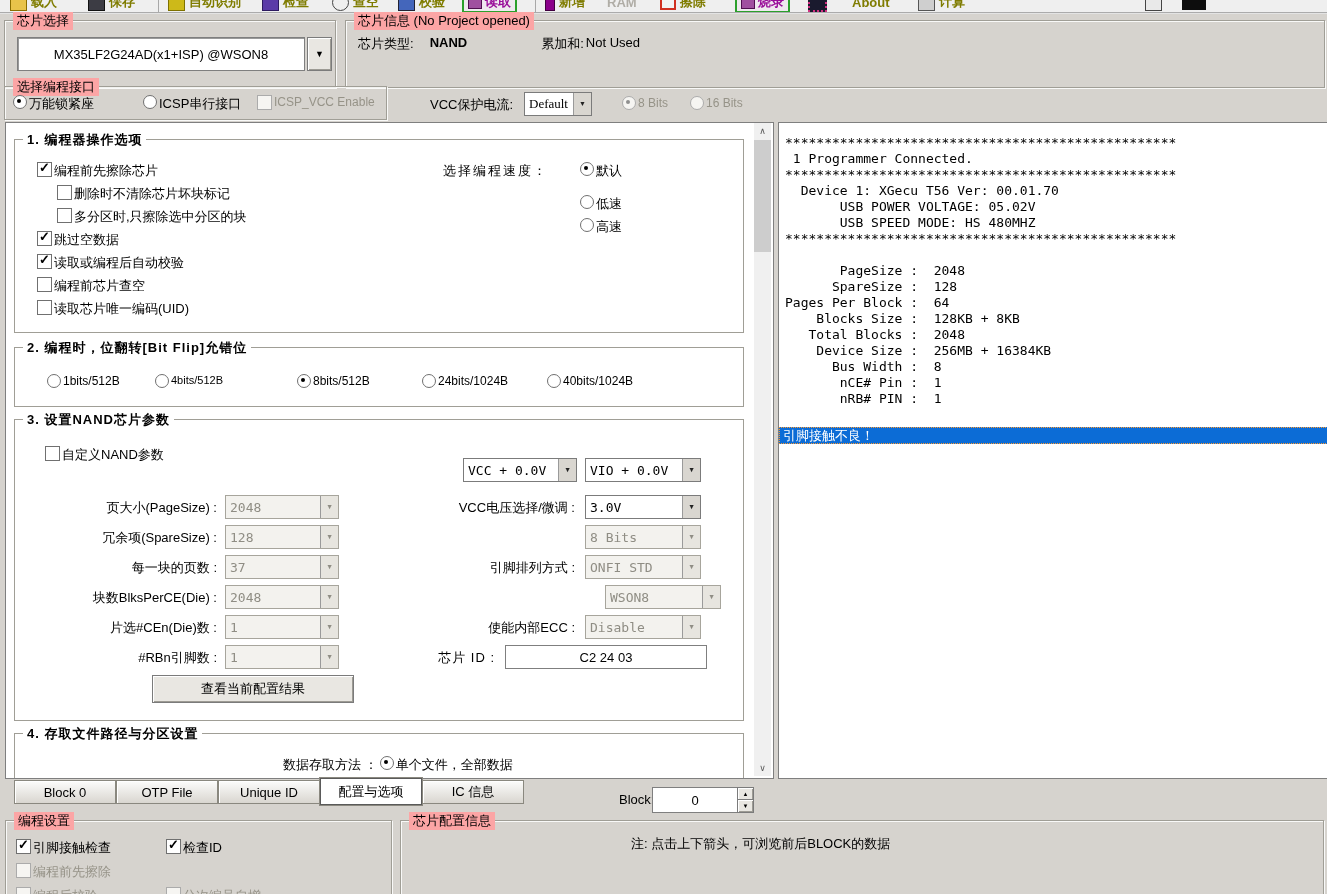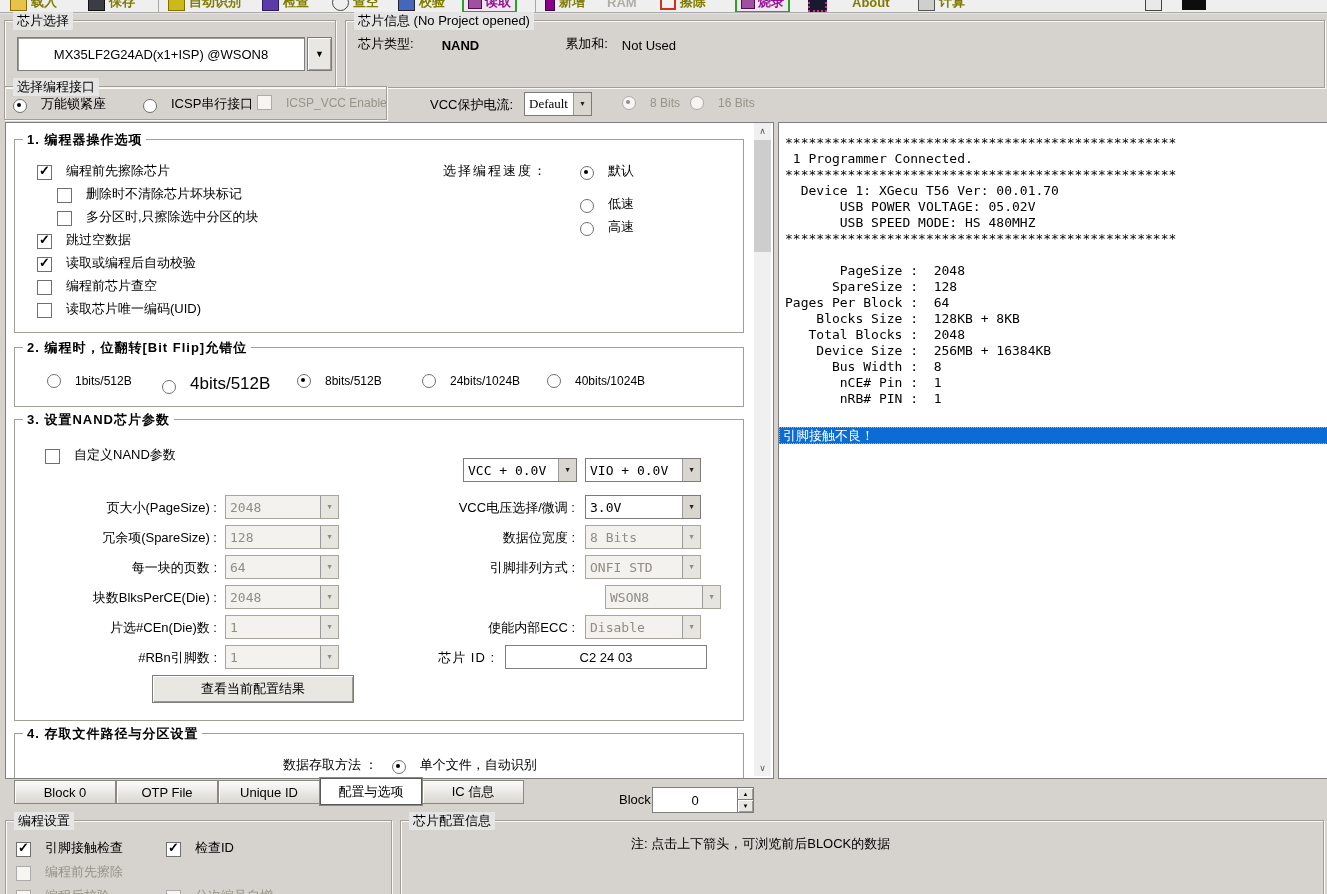--- a/index.html
+++ b/index.html
@@ -13,23 +13,23 @@
   .tbicon{width:15px;height:15px;display:inline-block}
   .tbbox{border:2px solid #2ca02c;background:#efe9ef;padding:0 4px;display:flex;align-items:center;gap:3px}
   .tbbox .lab{color:#9a0f9a}
   .tbsep{position:absolute;top:-8px;width:1px;height:20px;background:#a8a8a8}
   #topline{position:absolute;left:0;top:12px;width:1327px;height:2px;background:linear-gradient(#8f8f8f,#ffffff)}
   
   .gb{position:absolute;border:1px solid #a09e96;box-shadow:1px 1px 0 rgba(255,255,255,.85),inset 1px 1px 0 rgba(255,255,255,.85)}
   .gb>.lg{position:absolute;top:-9px;left:8px;padding:0 4px;white-space:nowrap}
   .gb>.lg.bold{font-weight:bold;letter-spacing:1px}
   .onwhite>.lg{background:#fff}
-  .ongray>.lg{background:#e5e5e5}
+  .ongray>.lg{background:#fca5a5}
   
-  .row{position:absolute;display:flex;align-items:flex-end;gap:14px;white-space:nowrap}
+  .row{position:absolute;display:flex;align-items:flex-start;gap:2px;white-space:nowrap}
   .cb{width:13px;height:13px;background:#fff;border:1px solid #707070;display:inline-block;position:relative;flex:0 0 auto}
   .cb.on::after{content:"✓";position:absolute;left:1px;top:-3px;font-size:13px;font-weight:bold;color:#000}
   .cb.dis{border-color:#ababab;background:#f6f5f2}
   .rb{width:12px;height:12px;background:#fff;border:1px solid #707070;border-radius:50%;display:inline-block;position:relative;flex:0 0 auto}
   .rb.on::after{content:"";position:absolute;left:3px;top:3px;width:4px;height:4px;border-radius:50%;background:#000}
   .rb.dis{border-color:#acacac;background:#f6f5f2}
   .rb.dis.on::after{background:#8f8f8f}
   .dis-t{color:#969388}
   .mono{font-family:Liberation Sans, sans-serif}
   .combo{position:absolute;height:22px;background:#fff;border:1px solid #7b7b7b;display:flex;align-items:center;font-family:"DejaVu Sans Mono",monospace;font-size:13px}
@@ -222,21 +222,21 @@
         <span>高速</span>
       </div>
   </div>
 
   <div class="gb onwhite" style="left:8px;top:224px;width:728px;height:58px">
     <span class="lg bold">2. 编程时，位翻转[Bit Flip]允错位</span>
     <div class="row mono" style="left:32px;top:26px;font-size:12px">
         <span class="rb"></span>
         <span>1bits/512B</span>
       </div>
-    <div class="row mono" style="left:147px;top:26px;font-size:17px">
+    <div class="row mono" style="left:140px;top:26px;font-size:11px">
         <span class="rb"></span>
         <span>4bits/512B</span>
       </div>
     <div class="row mono" style="left:282px;top:26px;font-size:12px">
         <span class="rb on"></span>
         <span>8bits/512B</span>
       </div>
     <div class="row mono" style="left:407px;top:26px;font-size:12px">
         <span class="rb"></span>
         <span>24bits/1024B</span>
@@ -259,21 +259,21 @@
         <span class="val">2048</span>
         <span class="btn">▼</span>
       </div>
     <div class="rlab" style="left:0;top:109px;width:202px">冗余项(SpareSize) :</div>
     <div class="combo dis" style="left:210px;top:105px;width:112px">
         <span class="val">128</span>
         <span class="btn">▼</span>
       </div>
     <div class="rlab" style="left:0;top:139px;width:202px">每一块的页数 :</div>
     <div class="combo dis" style="left:210px;top:135px;width:112px">
-        <span class="val">64</span>
+        <span class="val">37</span>
         <span class="btn">▼</span>
       </div>
     <div class="rlab" style="left:0;top:169px;width:202px">块数BlksPerCE(Die) :</div>
     <div class="combo dis" style="left:210px;top:165px;width:112px">
         <span class="val">2048</span>
         <span class="btn">▼</span>
       </div>
     <div class="rlab" style="left:0;top:199px;width:202px">片选#CEn(Die)数 :</div>
     <div class="combo dis" style="left:210px;top:195px;width:112px">
         <span class="val">1</span>
@@ -292,21 +292,20 @@
     <div class="combo" style="left:570px;top:38px;width:114px">
         <span class="val">VIO + 0.0V</span>
         <span class="btn">▼</span>
       </div>
 
     <div class="rlab" style="left:250px;top:79px;width:310px">VCC电压选择/微调 :</div>
     <div class="combo" style="left:570px;top:75px;width:114px">
         <span class="val">3.0V</span>
         <span class="btn">▼</span>
       </div>
-    <div class="rlab" style="left:250px;top:109px;width:310px">数据位宽度 :</div>
     <div class="combo dis" style="left:570px;top:105px;width:114px">
         <span class="val">8 Bits</span>
         <span class="btn">▼</span>
       </div>
     <div class="rlab" style="left:250px;top:139px;width:310px">引脚排列方式 :</div>
     <div class="combo dis" style="left:570px;top:135px;width:114px">
         <span class="val">ONFI STD</span>
         <span class="btn">▼</span>
       </div>
     <div class="combo dis" style="left:590px;top:165px;width:114px">
@@ -327,21 +326,21 @@
     <div class="btn3d" style="left:137px;top:255px;width:200px;height:26px">
         <span>查看当前配置结果</span>
       </div>
   </div>
 
   <div class="gb onwhite" style="left:8px;top:610px;width:728px;height:60px">
     <span class="lg bold">4. 存取文件路径与分区设置</span>
     <div class="row" style="left:268px;top:22px">
       <span>数据存取方法 ：</span>
       <span class="rb on"></span>
-      <span>单个文件，自动识别</span>
+      <span>单个文件，全部数据</span>
     </div>
   </div>
 
   <div class="sb" style="left:748px;top:0;height:653px">
     <div class="ar" style="top:0">∧</div>
     <div class="th" style="top:17px;height:112px"></div>
     <div class="ar" style="bottom:0">∨</div>
   </div>
 </div>
 

